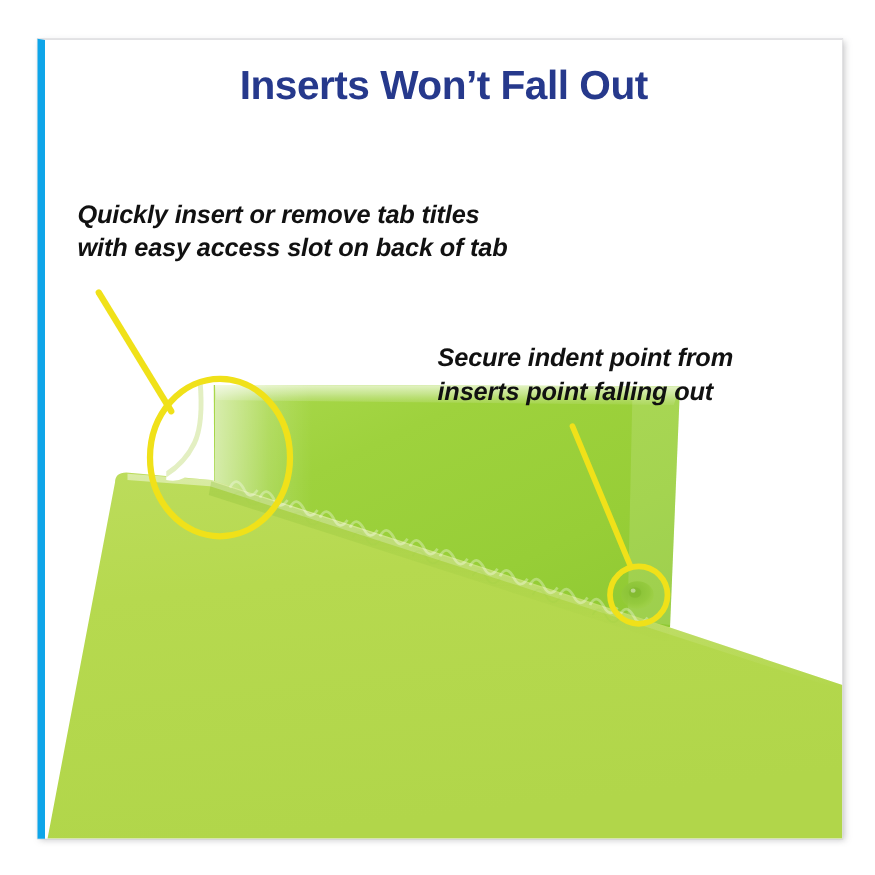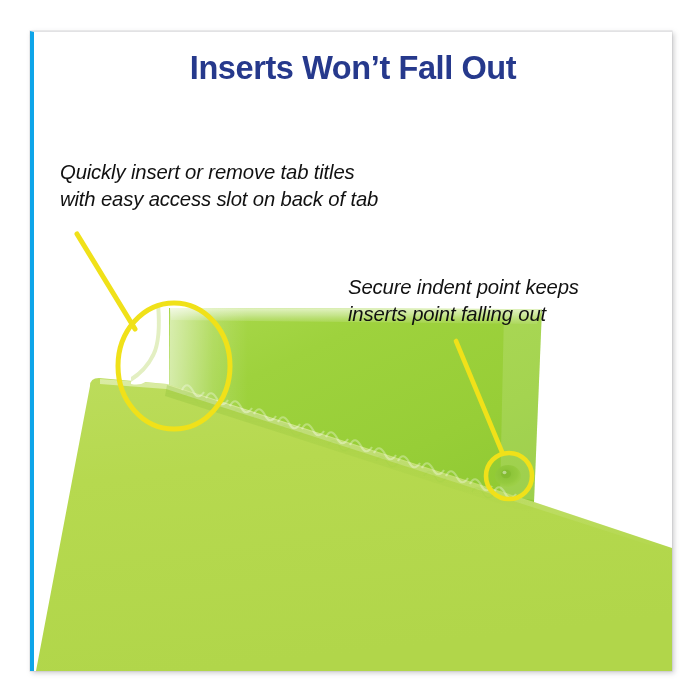--- a/index.html
+++ b/index.html
@@ -20,21 +20,21 @@
     background: #ffffff;
   }
   
   #photo-frame {
     position: absolute;
     left: 30px;
     top: 31px;
     width: 638px;
     height: 639px;
     background: #ffffff;
-    border-left: 4px solid #0ea5e9;
+    border-left: 6px solid #0ea5e9;
     border-top: 1px solid #e2e2e4;
     box-shadow: 2px 2px 5px rgba(120,120,125,0.38),
                 0 0 0 0.5px rgba(200,200,205,0.55);
     overflow: hidden;
   }
   #headline {
     position: absolute;
     left: 0;
     top: 19px;
     width: 638px;
@@ -43,21 +43,21 @@
     font-size: 32.5px;
     font-weight: bold;
     letter-spacing: -0.4px;
     line-height: 1.1;
     white-space: nowrap;
   }
   .callout {
     position: absolute;
     color: #111111;
     font-style: italic;
-    font-weight: normal;
+    font-weight: bold;
     font-size: 20.3px;
     line-height: 27px;
     letter-spacing: -0.15px;
     white-space: nowrap;
   }
   #callout-left  { left: 26px;  top: 127px; text-align: left; }
   #callout-right { left: 314px; top: 242px; text-align: left; }
   .callout span { display: block; }
 
   #artwork { position: absolute; left: 0; top: 0; width: 638px; height: 639px; }
@@ -203,18 +203,18 @@
     </svg>
 
     <div id="headline">Inserts Won’t Fall Out</div>
 
     <div class="callout" id="callout-left">
       <span>Quickly insert or remove tab titles</span>
       <span>with easy access slot on back of tab</span>
     </div>
 
     <div class="callout" id="callout-right">
-      <span>Secure indent point keeps</span>
+      <span>Secure indent point from</span>
       <span>inserts point falling out</span>
     </div>
 
   </div>
 </div>
 
 </body></html>

